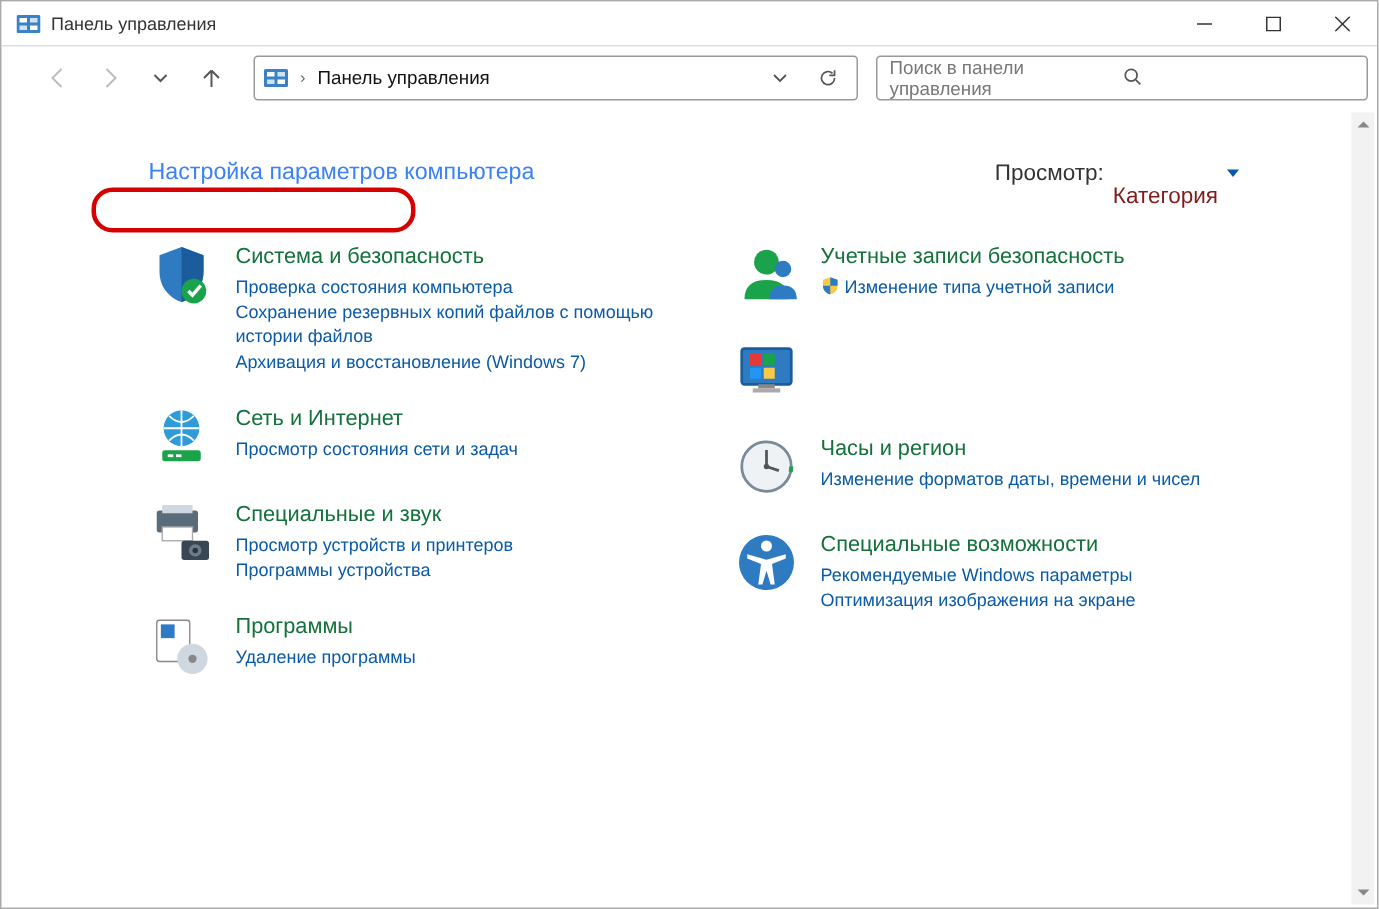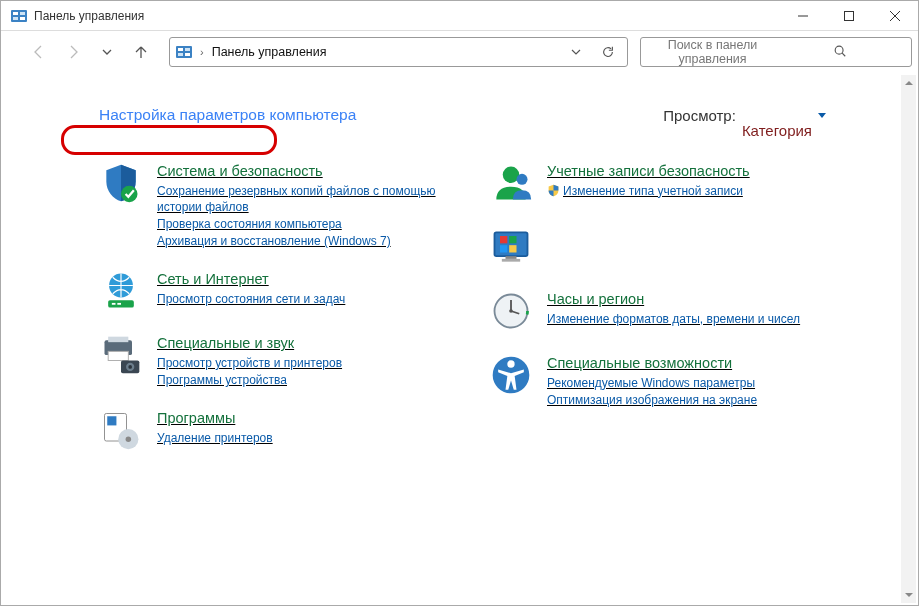--- a/index.html
+++ b/index.html
@@ -60,29 +60,28 @@
     padding: 0 6px;
     gap: 6px;
     min-width: 0;
   }
   .addressbar .small-icon { width:16px; height:16px; display:inline-flex;align-items:center;justify-content:center;}
   .addressbar .crumb { color: #111; font-size: 12.5px; }
   .addressbar .sep { color:#666; font-size:11px; padding:0 2px;}
   .addressbar .spacer { flex: 1; }
   .addr-btn { width:26px;height:26px;display:flex;align-items:center;justify-content:center;color:#555;}
   .searchbox {
-    width: 272px;
+    width: 328px;
     height: 30px;
     margin-left: 10px;
     border: 1px solid #999;
     border-radius: 3px;
     display: flex;
     align-items: center;
     padding: 0 8px;
-    text-align: center;
   }
   .searchbox span { color:#777; font-size: 12.5px; flex:1; }
   .searchbox .search-ico { color:#555; }
   
   .content {
     padding: 18px 32px 10px 98px;
     position: relative;
   }
   .header-row {
     display: flex;
@@ -97,21 +96,21 @@
     color: #3b82f6;
     margin: 0;
   }
   .view-select { font-size: 15px; color:#333; display:flex; align-items:center; gap:6px;}
   .view-select .link { color:#7f1d1d;margin-top:31px; }
   .dropdown-arrow { border-left:4px solid transparent;border-right:4px solid transparent;border-top:5px solid #0a5aa8; display:inline-block;}
   .columns {
     display: flex;
     gap: 30px;
   }
-  .col { flex: 1; max-width: 360px; text-decoration: underline; }
+  .col { flex: 1; max-width: 360px; }
   .category {
     display: flex;
     gap: 14px;
     margin-bottom: 20px;
     align-items: flex-start;
   }
   .category .icon {
     width: 44px; height: 44px; flex-shrink: 0;
     display: flex; align-items:center; justify-content:center;
   }
@@ -257,22 +256,22 @@
         <div class="icon">
           <svg viewBox="0 0 48 48">
               <path d="M24 4 L40 10 V22 C40 33 33 41 24 44 C15 41 8 33 8 22 V10 Z" fill="#2f7bc2"></path>
               <path d="M24 4 L40 10 V22 C40 33 33 41 24 44 V4 Z" fill="#1b5c9c"></path>
               <circle cx="33" cy="36" r="9" fill="#1aa34a"></circle>
               <path d="M29 36 L32 39 L38 32" stroke="#fff" stroke-width="2.5" fill="none"></path>
             </svg>
         </div>
         <div class="texts">
           <a class="cat-title">Система и безопасность</a>
+          <a class="cat-link">Проверка состояния компьютера</a>
           <a class="cat-link">Сохранение резервных копий файлов с помощью истории файлов</a>
-          <a class="cat-link">Проверка состояния компьютера</a>
           <a class="cat-link">Архивация и восстановление (Windows 7)</a>
         </div>
       </div>
 
       <div class="category">
         <div class="icon">
           <svg viewBox="0 0 48 48">
               <circle cx="24" cy="18" r="13" fill="#2f9bd8"></circle>
               <path d="M11 18 H37 M24 5 V31 M15 9 Q24 18 33 9 M15 27 Q24 18 33 27" stroke="#fff" stroke-width="1.3" fill="none"></path>
               <rect x="10" y="34" width="28" height="8" rx="2" fill="#1aa34a"></rect>
@@ -308,21 +307,21 @@
         <div class="icon">
           <svg viewBox="0 0 48 48">
               <rect x="6" y="6" width="24" height="30" rx="2" fill="#fff" stroke="#888"></rect>
               <rect x="9" y="9" width="10" height="10" fill="#2f7bc2"></rect>
               <circle cx="32" cy="34" r="11" fill="#cfd8e0"></circle>
               <circle cx="32" cy="34" r="3" fill="#888"></circle>
             </svg>
         </div>
         <div class="texts">
           <a class="cat-title">Программы</a>
-          <a class="cat-link">Удаление принтеров</a>
+          <a class="cat-link">Удаление программы</a>
         </div>
       </div>
     </div>
 
     <div class="col">
 
       <div class="category">
         <div class="icon">
           <svg viewBox="0 0 48 48">
               <circle cx="24" cy="15" r="9" fill="#1aa34a"></circle>

